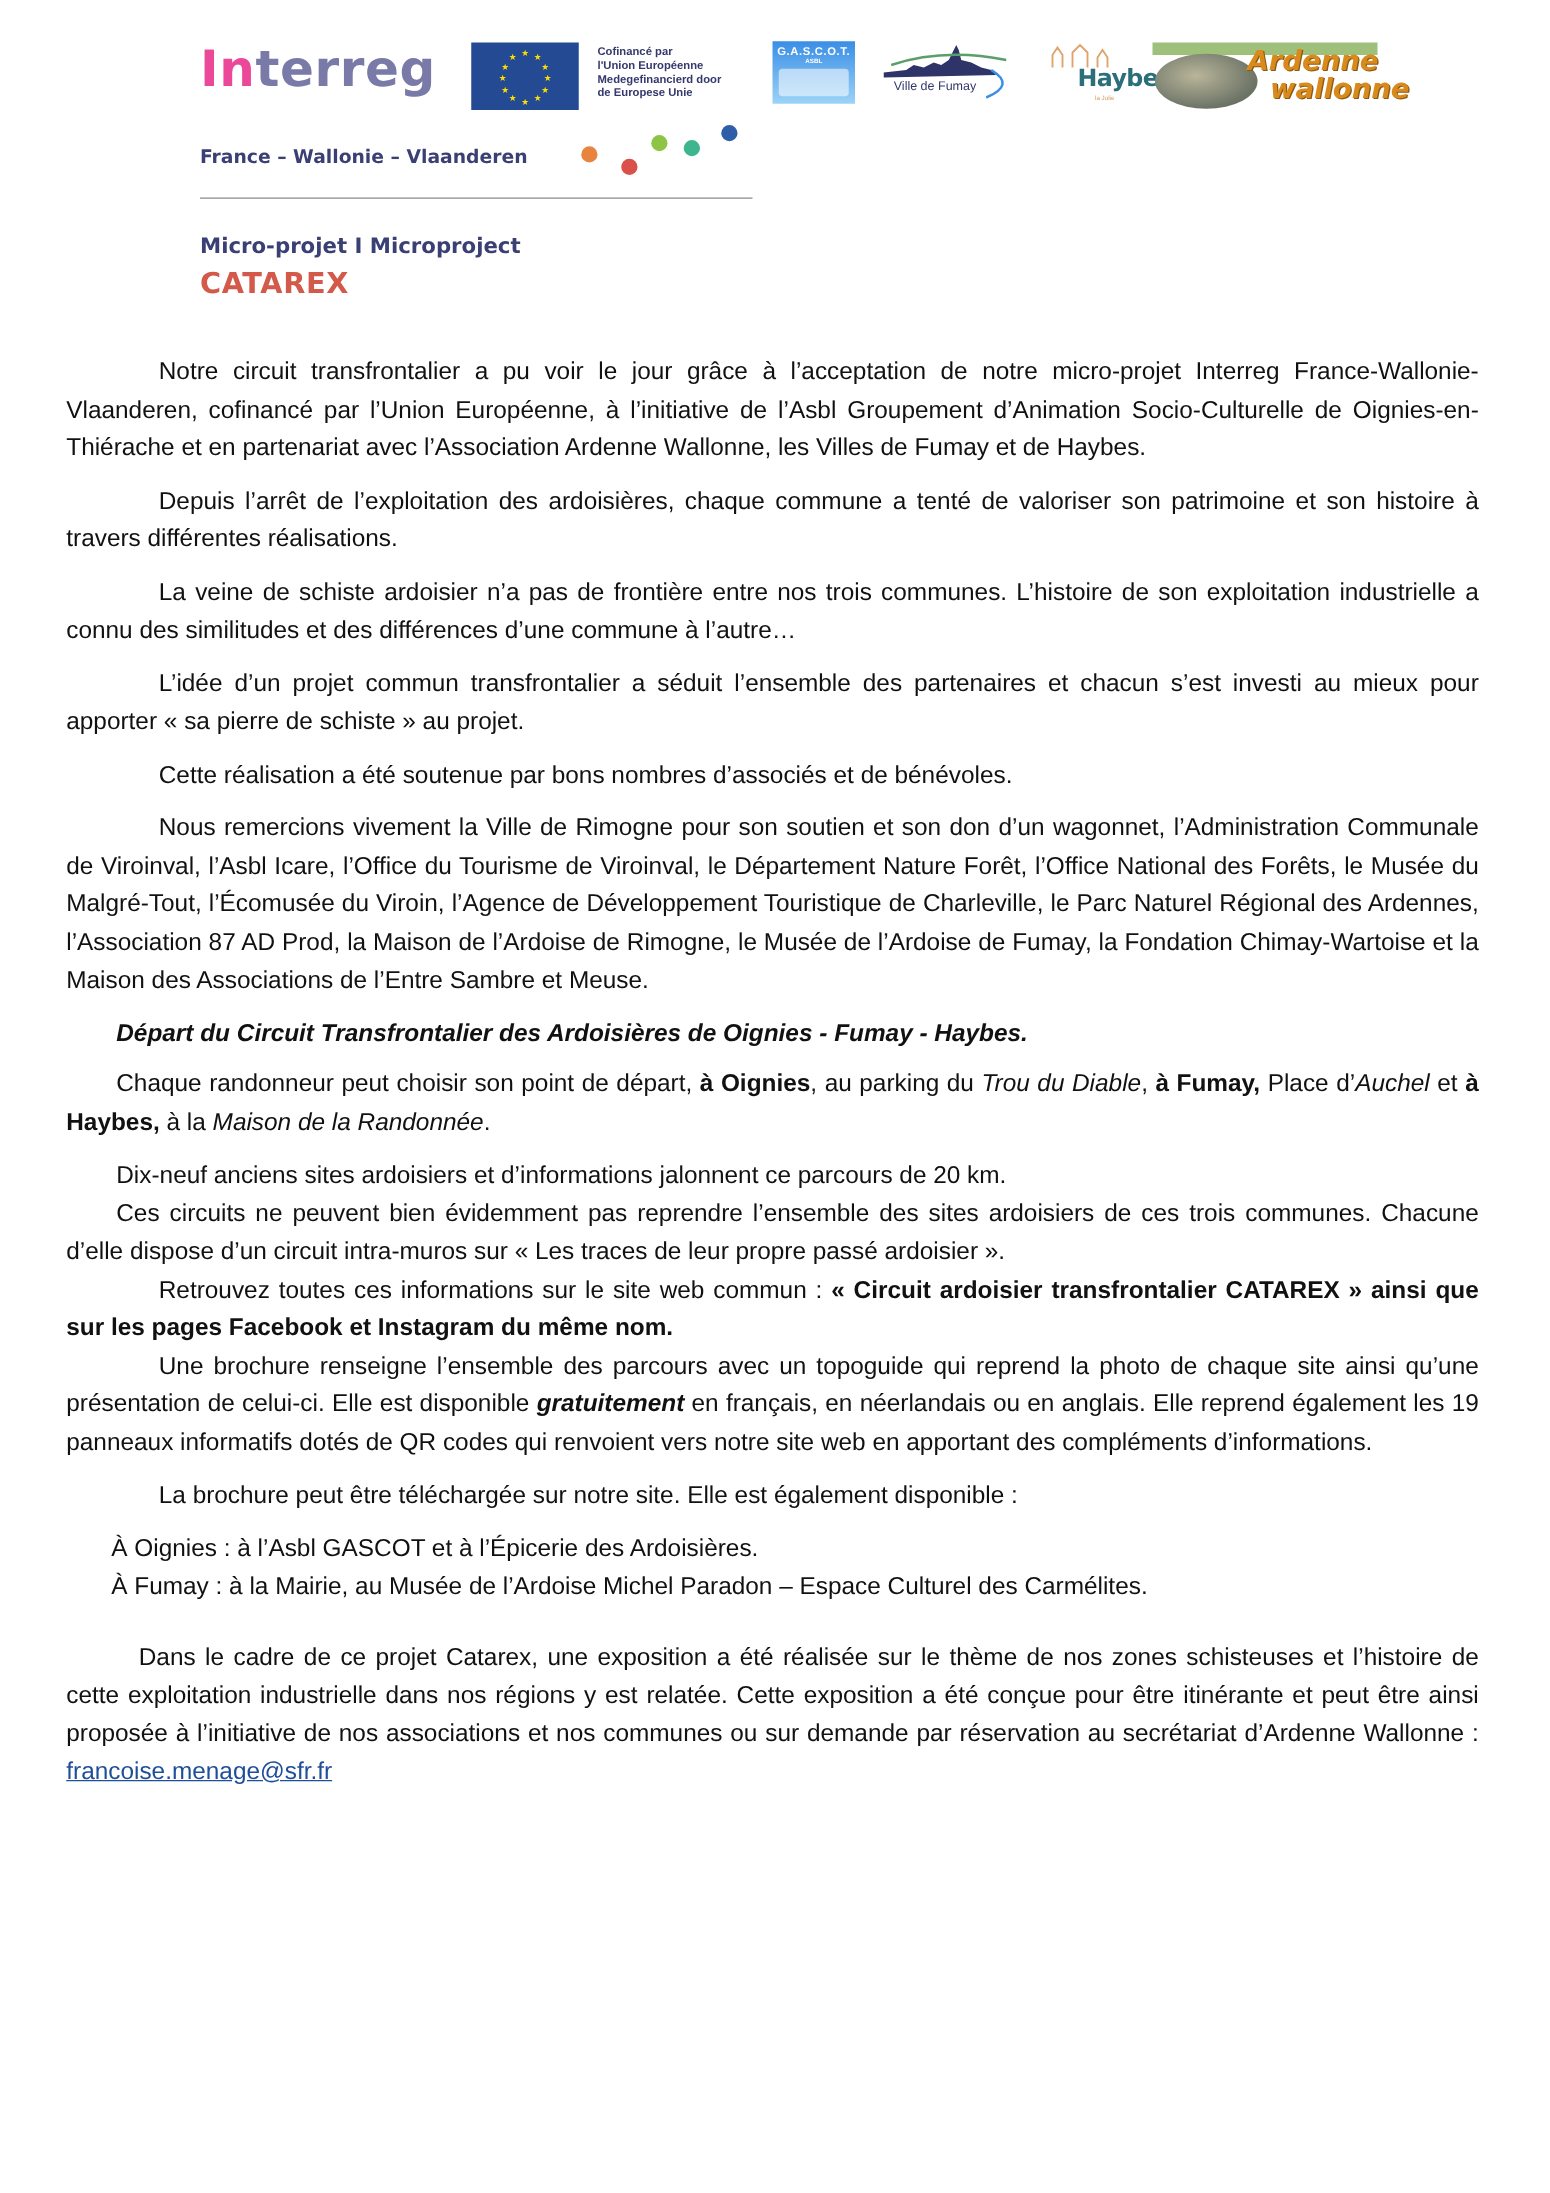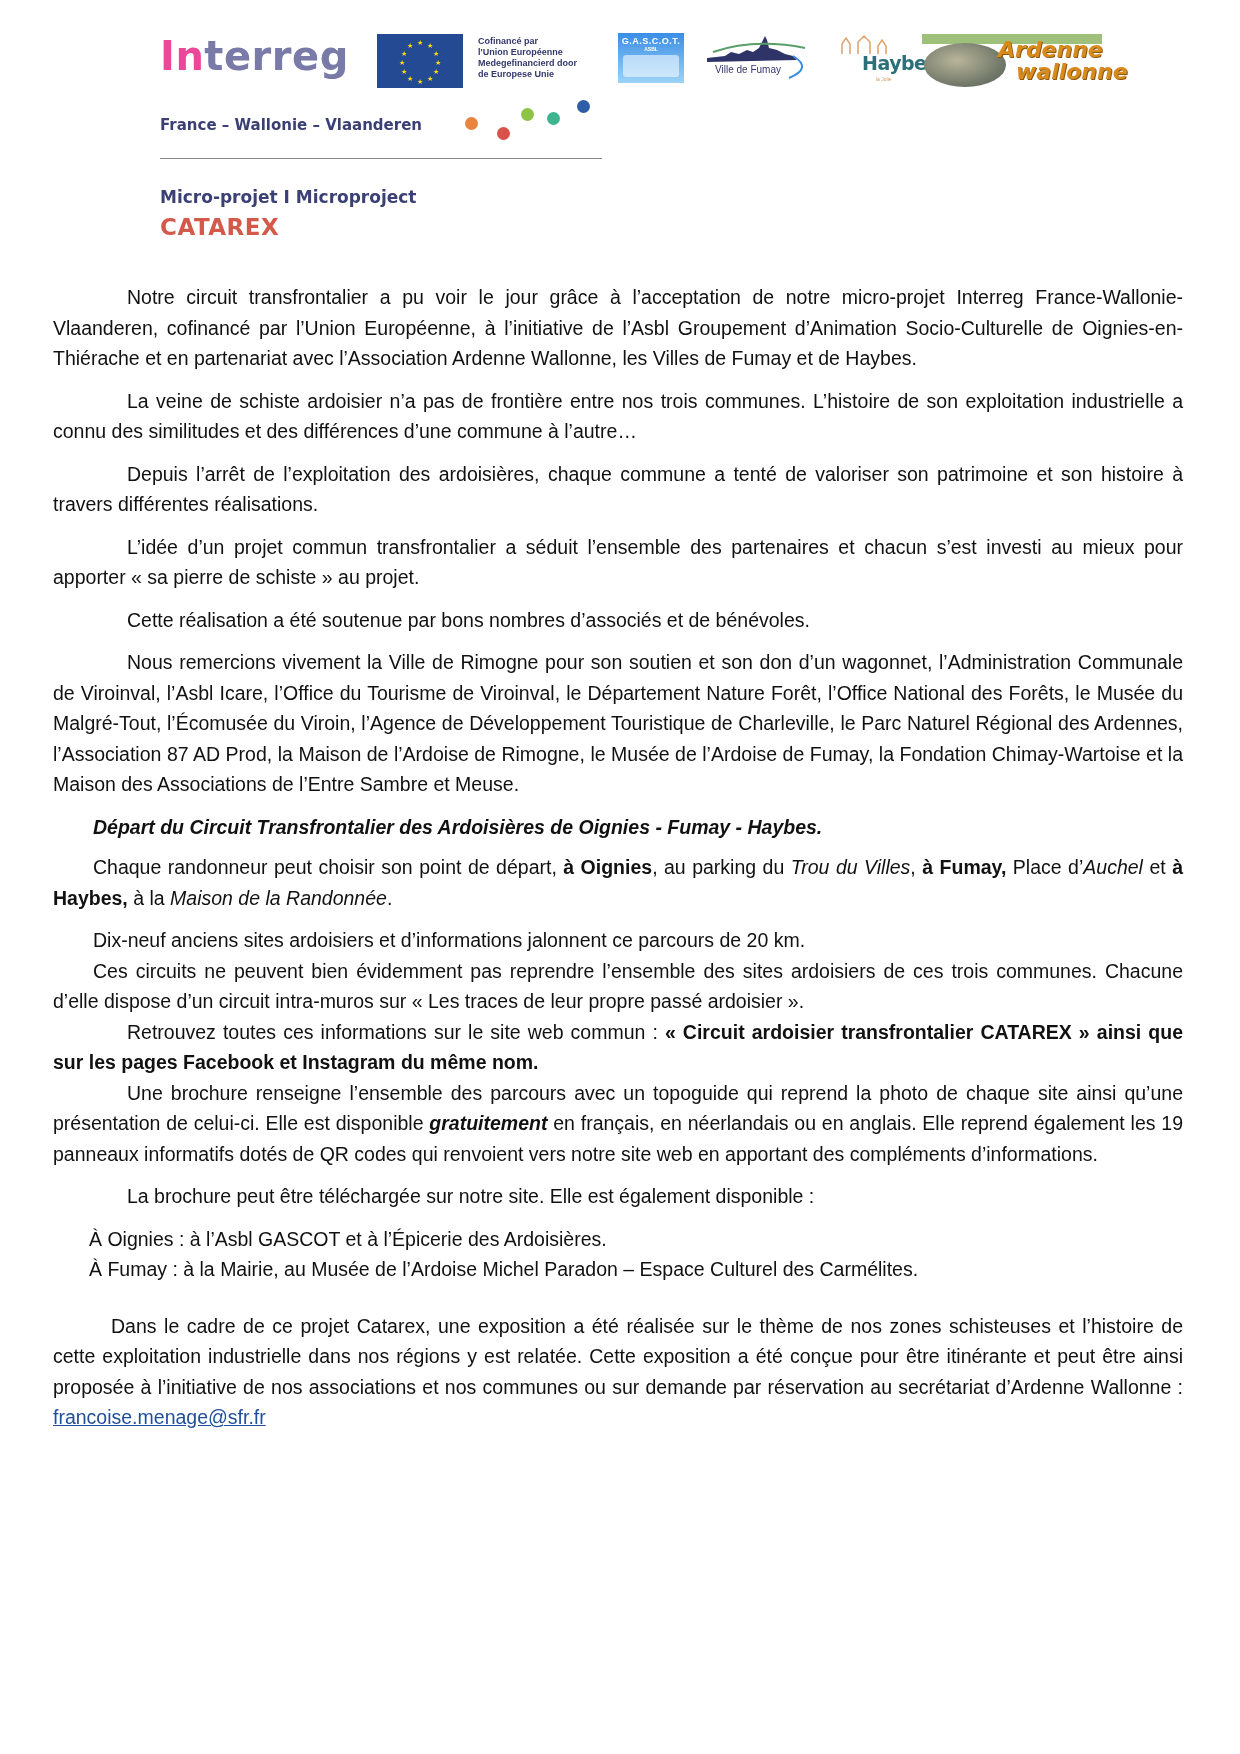--- a/index.html
+++ b/index.html
@@ -120,29 +120,29 @@
     <span class="w1">Ardenne</span>
     <span class="w2">wallonne</span>
   </div>
 
   <div class="micro">Micro-projet I Microproject</div>
   <div class="catarex-logo">CATAREX</div>
 
   <div class="doc">
 
     <p class="ind1">Notre circuit transfrontalier a pu voir le jour grâce à l’acceptation de notre micro-projet Interreg France-Wallonie-Vlaanderen, cofinancé par l’Union Européenne, à l’initiative de l’Asbl Groupement d’Animation Socio-Culturelle de Oignies-en-Thiérache et en partenariat avec l’Association Ardenne Wallonne, les Villes de Fumay et de Haybes.</p>
+    <p class="ind1">Depuis l’arrêt de l’exploitation des ardoisières, chaque commune a tenté de valoriser son patrimoine et son histoire à travers différentes réalisations.</p>
     <p class="ind1">La veine de schiste ardoisier n’a pas de frontière entre nos trois communes. L’histoire de son exploitation industrielle a connu des similitudes et des différences d’une commune à l’autre…</p>
-    <p class="ind1">Depuis l’arrêt de l’exploitation des ardoisières, chaque commune a tenté de valoriser son patrimoine et son histoire à travers différentes réalisations.</p>
     <p class="ind1">L’idée d’un projet commun transfrontalier a séduit l’ensemble des partenaires et chacun s’est investi au mieux pour apporter « sa pierre de schiste » au projet.</p>
     <p class="ind1">Cette réalisation a été soutenue par bons nombres d’associés et de bénévoles.</p>
     <p class="ind1">Nous remercions vivement la Ville de Rimogne pour son soutien et son don d’un wagonnet, l’Administration Communale de Viroinval, l’Asbl Icare, l’Office du Tourisme de Viroinval, le Département Nature Forêt, l’Office National des Forêts,  le Musée du Malgré-Tout, l’Écomusée du Viroin, l’Agence de Développement Touristique de Charleville, le Parc Naturel Régional des Ardennes, l’Association 87 AD Prod, la Maison de l’Ardoise de Rimogne, le Musée de l’Ardoise de Fumay, la Fondation Chimay-Wartoise et la Maison des Associations de l’Entre Sambre et Meuse.</p>
 
     <div class="sub-title">Départ du Circuit Transfrontalier des Ardoisières de Oignies - Fumay - Haybes.</div>
 
-    <p class="ind2"><span>Chaque randonneur peut choisir son point de départ,</span><b> à Oignies</b><span>, au parking du </span><i>Trou du Villes</i><span>, </span><b>à Fumay,</b><span> Place d’</span><i>Auchel</i><span> et </span><b>à Haybes,</b><span> à la </span><i>Maison de la Randonnée</i><span>.</span></p>
+    <p class="ind2"><span>Chaque randonneur peut choisir son point de départ,</span><b> à Oignies</b><span>, au parking du </span><i>Trou du Diable</i><span>, </span><b>à Fumay,</b><span> Place d’</span><i>Auchel</i><span> et </span><b>à Haybes,</b><span> à la </span><i>Maison de la Randonnée</i><span>.</span></p>
 
     <p class="ind2 tight">Dix-neuf anciens sites ardoisiers et d’informations jalonnent ce parcours de 20 km.</p>
     <p class="ind2 tight">Ces circuits ne peuvent bien évidemment pas reprendre l’ensemble des sites ardoisiers de ces trois communes. Chacune d’elle dispose d’un circuit intra-muros sur « Les traces de leur propre passé ardoisier ».</p>
     <p class="ind1 tight"><span>Retrouvez toutes ces informations sur le site web commun : </span><b>« Circuit ardoisier transfrontalier CATAREX » ainsi que sur les pages Facebook et Instagram du même nom.</b></p>
     <p class="ind1"><span>Une brochure renseigne l’ensemble des parcours avec un topoguide qui reprend la photo de chaque site ainsi qu’une présentation de celui-ci. Elle est disponible </span><b><i>gratuitement</i></b><span> en français, en néerlandais ou en anglais. Elle reprend également les 19 panneaux informatifs dotés de QR codes qui renvoient vers notre site web en apportant des compléments d’informations.</span></p>
 
     <p class="ind1">La brochure peut être téléchargée sur notre site. Elle est également disponible :</p>
 
     <p class="list-item">À Oignies : à l’Asbl GASCOT et à l’Épicerie des Ardoisières.</p>
     <p class="list-item">À Fumay : à la Mairie, au Musée de l’Ardoise Michel Paradon – Espace Culturel des Carmélites.</p>

